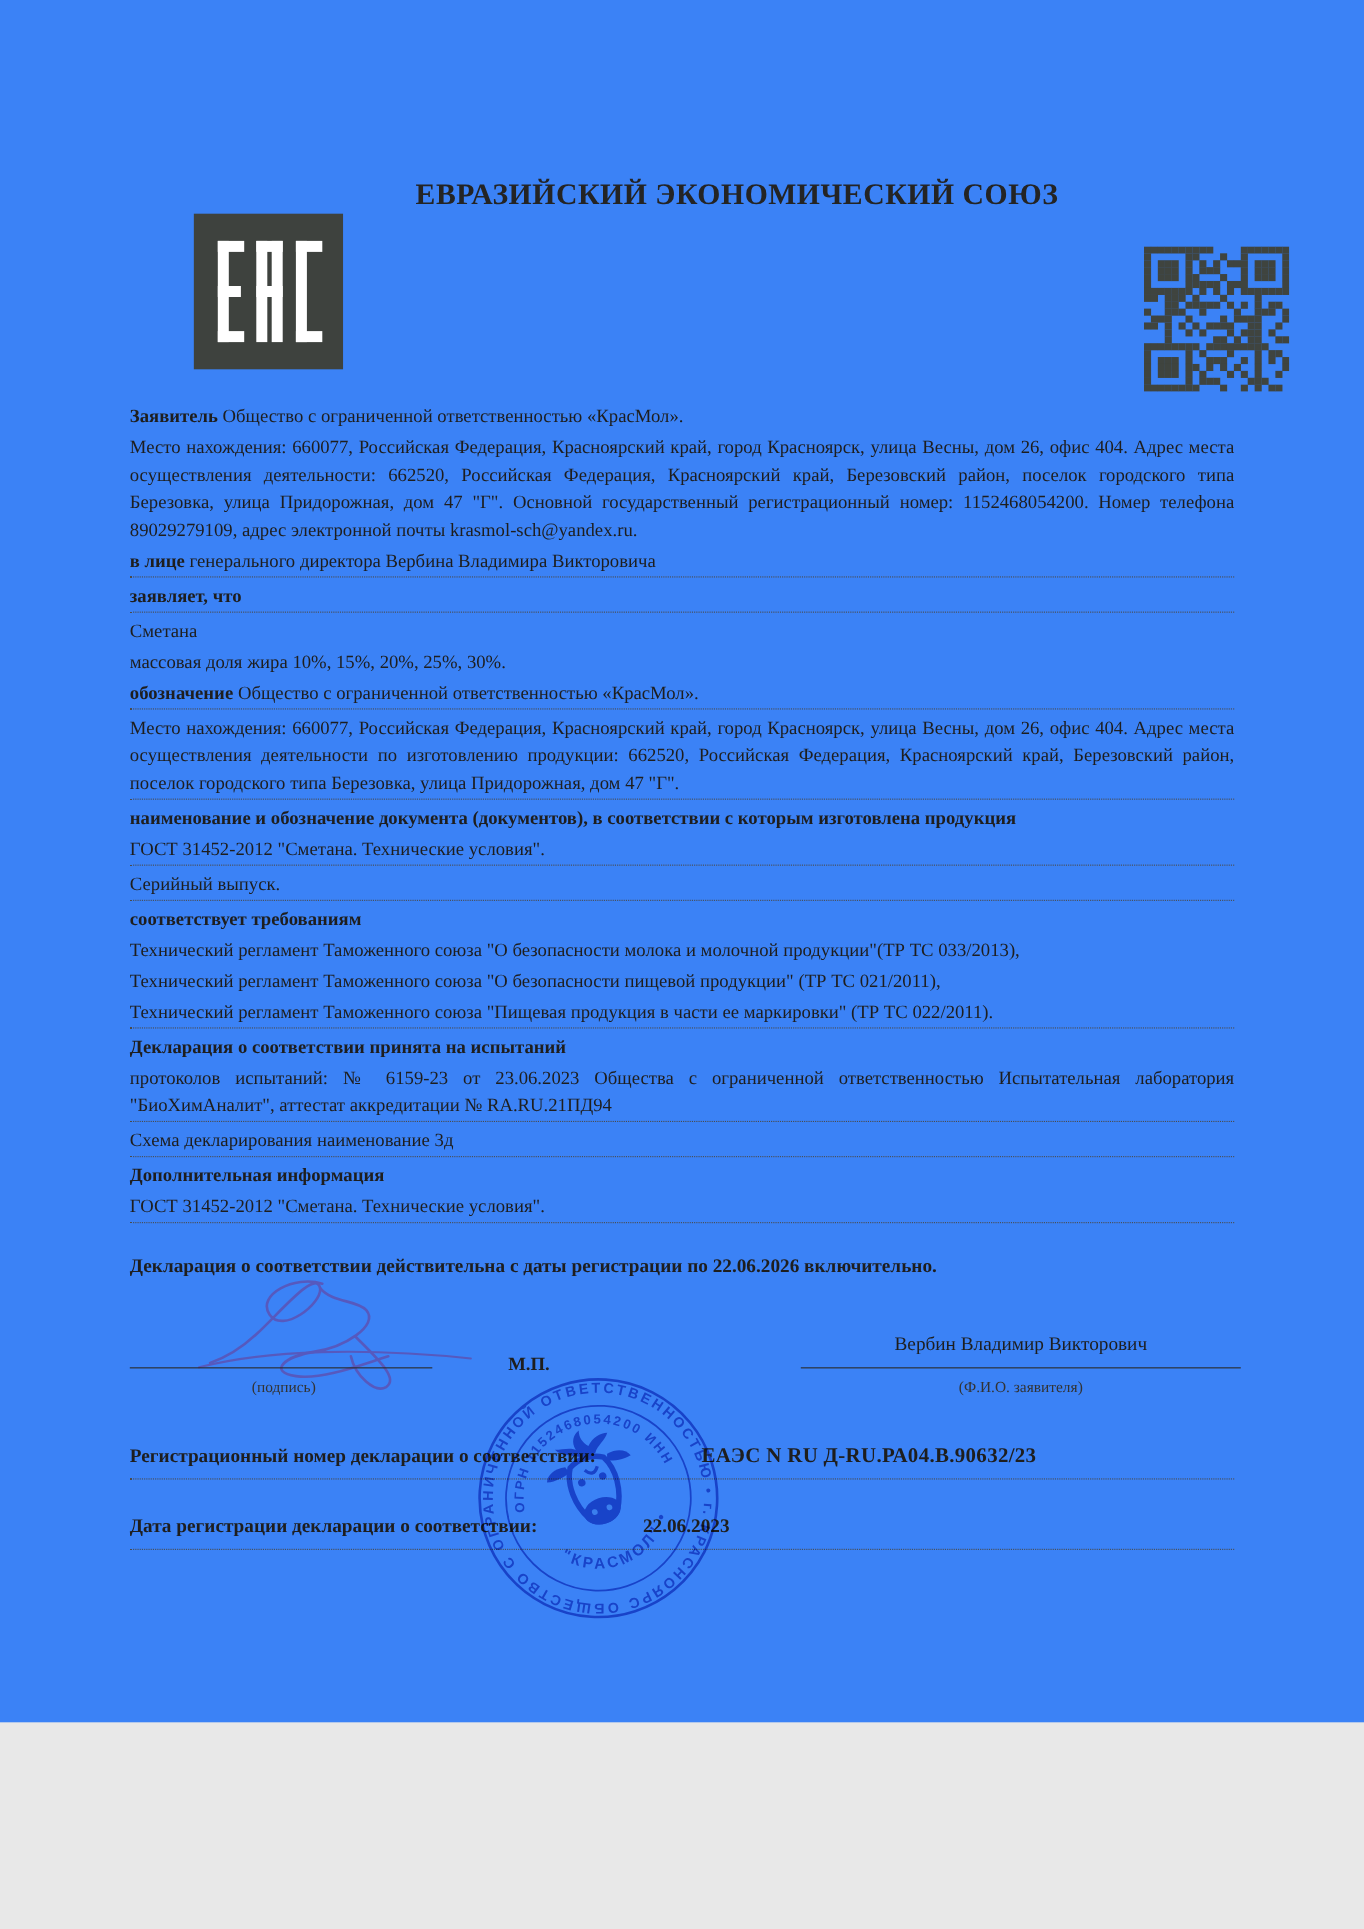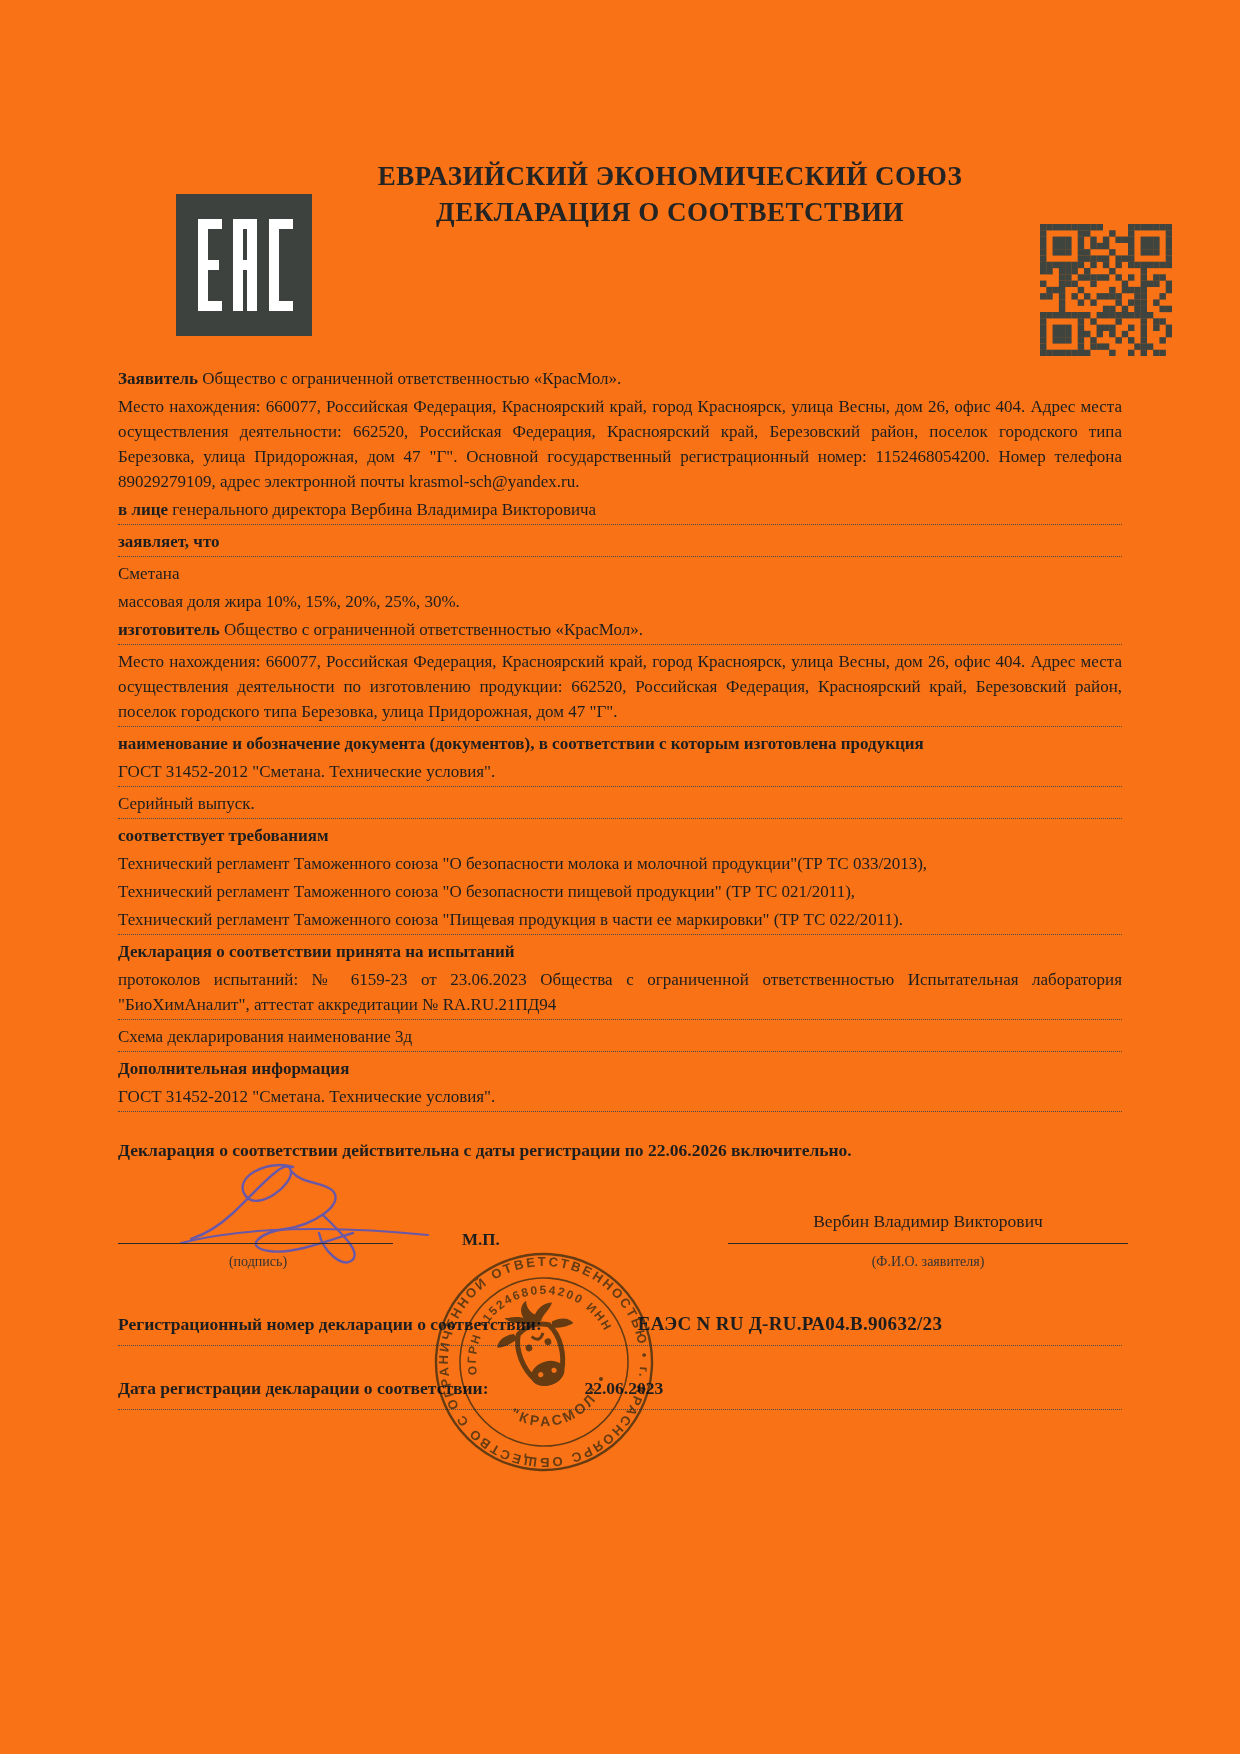--- a/index.html
+++ b/index.html
@@ -1,20 +1,20 @@
 <!DOCTYPE html>
 <html><head>
 <meta charset="utf-8">
 <style>
   html,body{margin:0;padding:0;background:#e8e8e8;}
   .page{
     position:relative;
-    width:1240px;height:1754px;
+    width:1240px;height:1566px;
     margin:0 auto;
-    background:#f97316;
+    background:#3b82f6;
     overflow:hidden;
     font-family:"Liberation Serif","DejaVu Serif",serif;
     color:#1e1e1e;
   }
   
   .eac-mark{position:absolute;left:176px;top:194px;width:136px;height:142px;}
   .title{position:absolute;left:300px;top:158px;width:740px;text-align:center;}
   .title .t1,.title .t2{
     font-weight:bold;font-size:27px;line-height:36px;letter-spacing:.5px;color:#242424;
   }
@@ -65,21 +65,20 @@
     <rect x="57" y="25" width="24" height="10" fill="#fff"></rect>
     <rect x="57" y="66" width="24" height="10" fill="#fff"></rect>
 
     <rect x="93" y="25" width="10" height="92" fill="#fff"></rect>
     <rect x="93" y="25" width="24" height="10" fill="#fff"></rect>
     <rect x="93" y="107" width="24" height="10" fill="#fff"></rect>
   </svg>
 
   <div class="title">
     <div class="t1">ЕВРАЗИЙСКИЙ ЭКОНОМИЧЕСКИЙ СОЮЗ</div>
-    <div class="t2">ДЕКЛАРАЦИЯ О СООТВЕТСТВИИ</div>
   </div>
 
   <svg class="qr" id="qr-svg" viewBox="0 0 130 130" xmlns="http://www.w3.org/2000/svg">
       <rect x="0.00" y="0.00" width="6.34" height="6.34" fill="#3f443f"></rect>
       <rect x="6.19" y="0.00" width="6.34" height="6.34" fill="#3f443f"></rect>
       <rect x="12.38" y="0.00" width="6.34" height="6.34" fill="#3f443f"></rect>
       <rect x="18.57" y="0.00" width="6.34" height="6.34" fill="#3f443f"></rect>
       <rect x="24.76" y="0.00" width="6.34" height="6.34" fill="#3f443f"></rect>
       <rect x="30.95" y="0.00" width="6.34" height="6.34" fill="#3f443f"></rect>
       <rect x="37.14" y="0.00" width="6.34" height="6.34" fill="#3f443f"></rect>
@@ -314,21 +313,21 @@
     </svg>
 
   <div class="content">
     <div>
         <div class="row"><span class="b">Заявитель</span> Общество с ограниченной ответственностью «КрасМол».</div>
         <div class="row j">Место нахождения: 660077, Российская Федерация, Красноярский край, город Красноярск, улица Весны, дом 26, офис 404. Адрес места осуществления деятельности: 662520, Российская Федерация, Красноярский край, Березовский район, поселок городского типа Березовка, улица Придорожная, дом 47 "Г". Основной государственный регистрационный номер: 1152468054200. Номер телефона 89029279109, адрес электронной почты krasmol-sch@yandex.ru.</div>
         <div class="row u"><span class="b">в лице</span> генерального директора Вербина Владимира Викторовича</div>
         <div class="row u"><span class="b">заявляет, что</span></div>
         <div class="row">Сметана</div>
         <div class="row">массовая доля жира 10%, 15%, 20%, 25%, 30%.</div>
-        <div class="row u"><span class="b">изготовитель</span> Общество с ограниченной ответственностью «КрасМол».</div>
+        <div class="row u"><span class="b">обозначение</span> Общество с ограниченной ответственностью «КрасМол».</div>
         <div class="row u j">Место нахождения: 660077, Российская Федерация, Красноярский край, город Красноярск, улица Весны, дом 26, офис 404. Адрес места осуществления деятельности по изготовлению продукции: 662520, Российская Федерация, Красноярский край, Березовский район, поселок городского типа Березовка, улица Придорожная, дом 47 "Г".</div>
         <div class="row"><span class="b">наименование и обозначение документа (документов), в соответствии с которым изготовлена продукция</span></div>
         <div class="row u">ГОСТ 31452-2012  "Сметана. Технические условия".</div>
         <div class="row u">Серийный выпуск.</div>
         <div class="row"><span class="b">соответствует требованиям</span></div>
         <div class="row">Технический регламент Таможенного союза "О безопасности молока и молочной продукции"(ТР ТС 033/2013),</div>
         <div class="row">Технический регламент Таможенного союза "О безопасности пищевой продукции" (ТР ТС 021/2011),</div>
         <div class="row u">Технический регламент Таможенного союза "Пищевая продукция в части ее маркировки" (ТР ТС 022/2011).</div>
         <div class="row"><span class="b">Декларация о соответствии принята на испытаний</span></div>
         <div class="row u j">протоколов испытаний: № 6159-23 от 23.06.2023 Общества с ограниченной ответственностью Испытательная лаборатория "БиоХимАналит", аттестат аккредитации № RA.RU.21ПД94</div>

